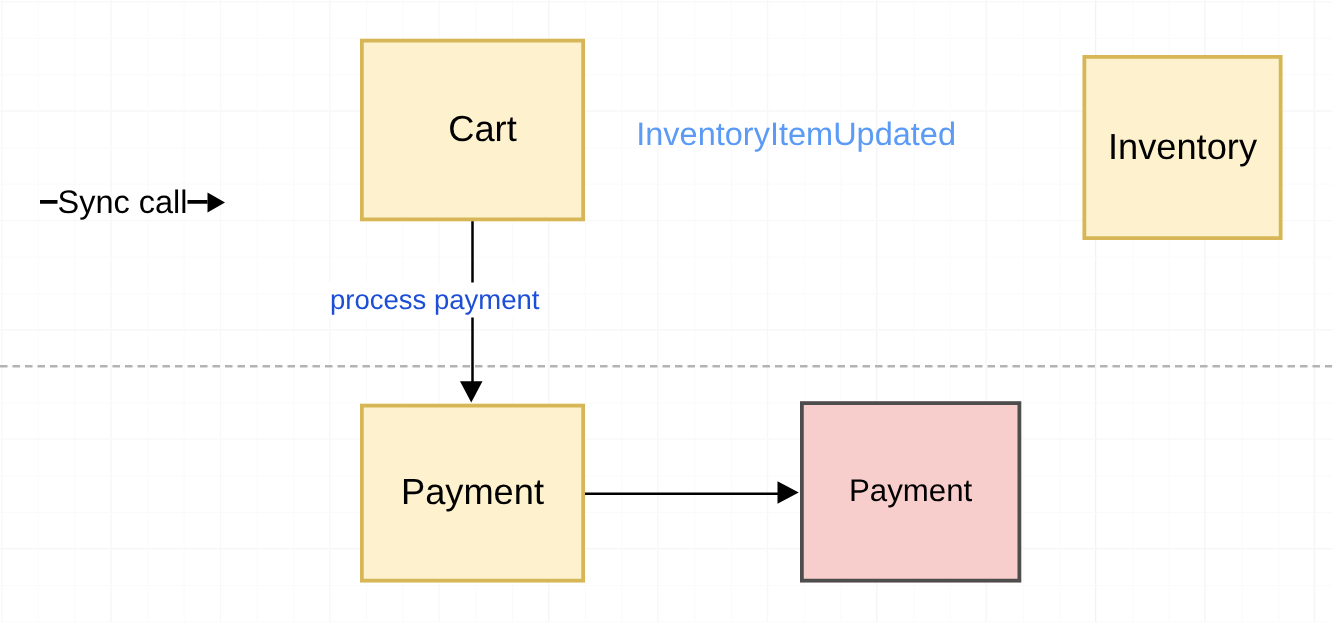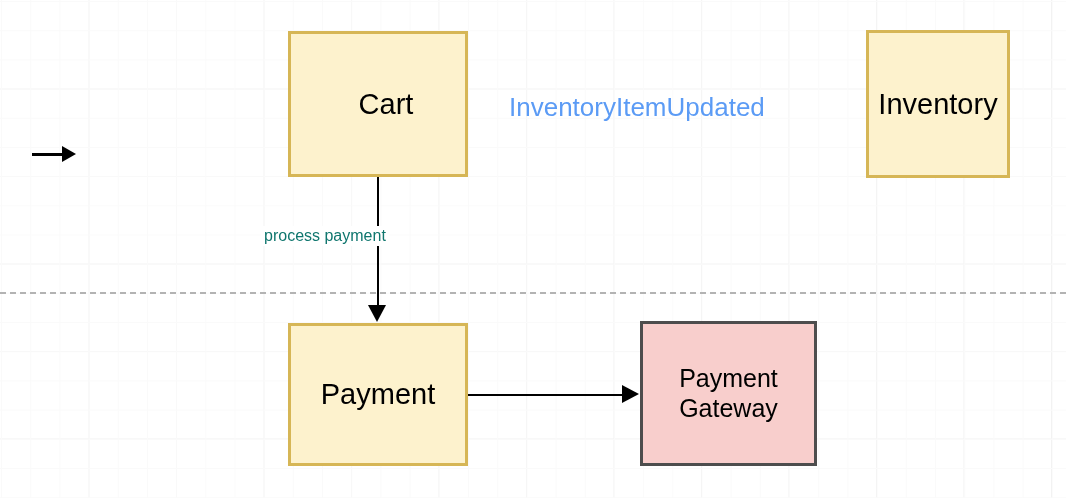--- a/index.html
+++ b/index.html
@@ -82,22 +82,22 @@
     width: 0;
     height: 0;
     border-top: 9px solid transparent;
     border-bottom: 9px solid transparent;
     border-left: 17px solid #000000;
   }
 
   
   .edge-label {
     position: absolute;
-    font-size: 16px;
-    color: #0f766e;
+    font-size: 22px;
+    color: #1d4ed8;
     background: #ffffff;
     padding: 1px 3px;
     white-space: nowrap;
   }
   .legend-async {
     position: absolute;
     font-size: 26px;
     color: #5b9bf5;
     white-space: nowrap;
   }
@@ -141,41 +141,41 @@
 </head>
 <body>
 
 <div id="canvas">
 
   <div class="boundary-line" style="top:292px;"></div>
 
 
   <div class="legend-sync" style="left:32px; top:146px;">
     <span class="dash"></span>
+    <span>Sync call</span>
     <span class="tail"></span>
     <span class="head"></span>
   </div>
 
   <div class="event-label" style="left:493px; top:92px;margin-left:16px;">InventoryItemUpdated</div>
 
   <div class="node node-service" style="left:288px; top:31px; width:180px; height:146px;padding-left:16px;">
     <span>Cart</span>
   </div>
 
-  <div class="node node-service" style="left:866px; top:30px; width:144px; height:148px;">
+  <div class="node node-service" style="left:866px; top:44px; width:160px; height:148px;">
     <span>Inventory</span>
   </div>
 
   <div class="node node-service" style="left:288px; top:323px; width:180px; height:143px;">
     <span>Payment</span>
   </div>
 
   <div class="node node-external" style="left:640px; top:321px; width:177px; height:145px; flex-direction:column;">
     <span>Payment</span>
-    <span>Gateway</span>
   </div>
 
   <div class="edge-line-v" style="left:377px; top:177px; height:130px;"></div>
   <div class="arrowhead-down" style="left:368px; top:305px;"></div>
   <div class="edge-label" style="left:261px; top:226px;">process payment</div>
 
   <div class="edge-line-h" style="left:468px; top:394px; width:155px;"></div>
   <div class="arrowhead-right" style="left:622px; top:385px;"></div>
 
 </div>

